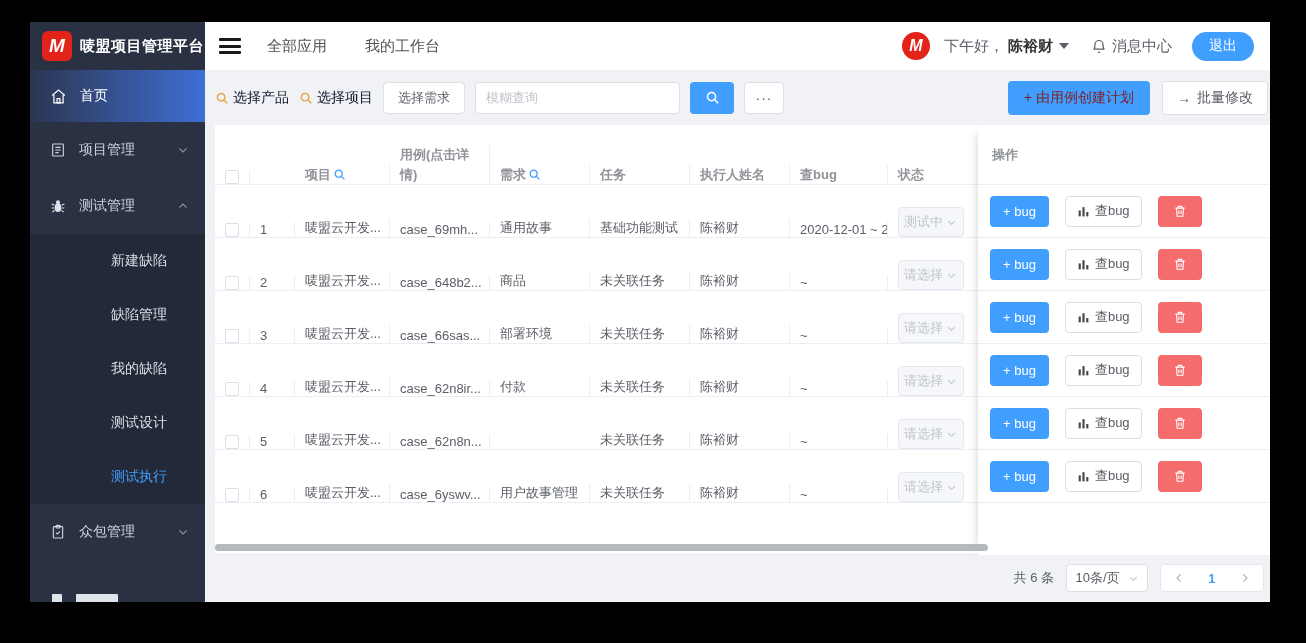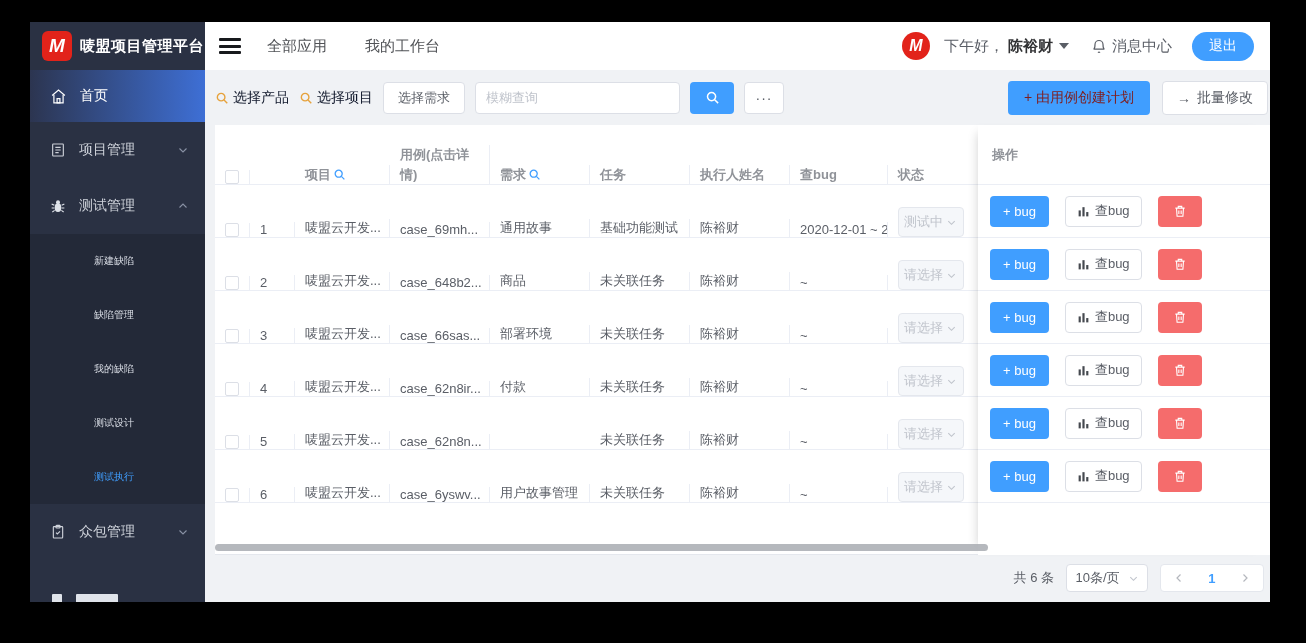--- a/index.html
+++ b/index.html
@@ -25,21 +25,21 @@
   .logout-btn { background:#409eff; color:#fff; border:none; height:29px; padding:0 17px; border-radius:15px; font-size:14px; cursor:pointer; margin-left:6px; }
 
   
   .app-body { display:flex; height:532px; }
   .sidebar { width:175px; flex:none; background:#2a3143; color:#ced2da; display:flex; flex-direction:column; overflow:hidden; }
   .side-item { height:56px; display:flex; align-items:center; padding:0 16px 0 20px; gap:13px; font-size:14px; cursor:pointer; }
   .side-item.home { height:52px; background:linear-gradient(90deg,#2c3550 0%,#3e6fd5 100%); color:#fff; }
   .side-item .chev { margin-left:auto; color:#8a92a5; }
   .side-item svg { flex:none; }
   .submenu { background:#232938; }
-  .sub-item { height:54px; display:flex; align-items:center; padding-left:64px; font-size:10px; color:#dbdfe7; cursor:pointer; }
+  .sub-item { height:54px; display:flex; align-items:center; padding-left:81px; font-size:14px; color:#dbdfe7; cursor:pointer; }
   .sub-item.active { color:#409eff; }
   .side-partial { margin-top:auto; height:8px; overflow:hidden; display:flex; align-items:flex-start; padding-left:22px; gap:14px; }
   .side-partial i { width:10px; height:10px; background:#dfe3ea; display:block; border-radius:1px; }
 
   
   .main { flex:1; position:relative; overflow:hidden; }
   .toolbar { height:55px; display:flex; align-items:center; padding-left:10px; gap:10px; }
   .picker { display:flex; align-items:center; gap:4px; color:#0f172a; font-size:14px; cursor:pointer; white-space:nowrap; }
   .btn { background:#fff; border:1px solid #dcdfe6; border-radius:4px; height:32px; font-size:13px; color:#5a5e66; padding:0 14px; cursor:pointer; display:inline-flex; align-items:center; gap:6px; }
   .search-input { width:205px; height:32px; border:1px solid #dcdfe6; border-radius:4px; padding:0 10px; font-size:13px; color:#303133; background:#fff; }

